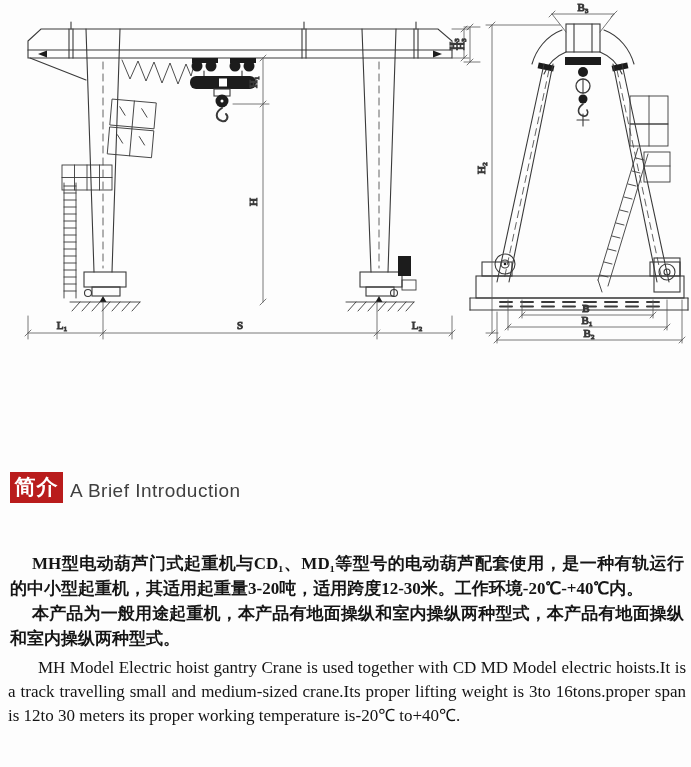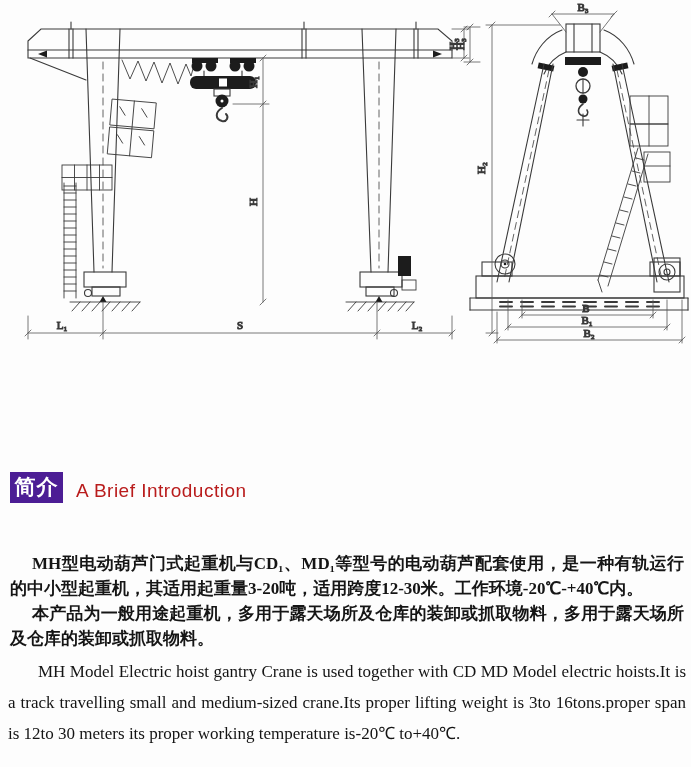--- a/index.html
+++ b/index.html
@@ -5,27 +5,27 @@
   html,body{margin:0;padding:0;}
   body{background:#ffffff;font-family:"Liberation Serif",serif;}
   .page{position:relative;width:691px;height:767px;background:#fdfdfd;overflow:hidden;color:#1c1c1c;}
   .drawing{position:absolute;left:0;top:0;width:691px;height:420px;}
   svg text.dim{font-family:"Liberation Serif",serif;font-size:11px;fill:#1b1b1b;}
   .caption{position:absolute;left:230px;top:433px;width:190px;text-align:center;
            font-size:16px;font-weight:600;letter-spacing:2px;color:#262626;}
   .intro-header{position:absolute;left:10px;top:472px;display:flex;align-items:flex-end;}
   .badge{display:inline-block;width:53px;height:31px;line-height:31px;text-align:center;
          font-size:21px;font-weight:bold;color:#fff;background:#a9becd;letter-spacing:1px;}
-  .intro-title{font-family:"Liberation Sans",sans-serif;font-size:19px;color:#b91c1c;
-               margin-left:13px;letter-spacing:0.5px;line-height:24px;}
+  .intro-title{font-family:"Liberation Sans",sans-serif;font-size:19px;color:#404040;
+               margin-left:7px;letter-spacing:0.5px;line-height:24px;}
   .cn-block{position:absolute;left:10px;top:531px;width:674px;text-align:justify;margin-top:20px;}
   .cn-block p{margin:0;font-size:17px;font-weight:bold;line-height:25px;text-indent:22px;
               font-family:"Liberation Serif",serif;color:#151515;}
   .en-block{position:absolute;left:8px;top:656px;width:678px;text-align:justify;}
-  .en-block p{margin:0;font-size:17px;line-height:31px;text-indent:30px;color:#141414;}
+  .en-block p{margin:0;font-size:17px;line-height:24px;text-indent:30px;color:#141414;}
 </style>
 </head>
 <body>
 
 <div class="page">
 
   <svg class="drawing" viewBox="0 0 691 420" xmlns="http://www.w3.org/2000/svg">
     <g stroke="#3a3a3a" stroke-width="1.1" fill="none" stroke-linecap="round">
 
       <g>
@@ -300,26 +300,26 @@
         <text class="dim" transform="rotate(-90 485 168)" x="485" y="168" text-anchor="middle">H₂</text>
         <text class="dim" x="586" y="312" text-anchor="middle">B</text>
         <text class="dim" x="587" y="324" text-anchor="middle">B₁</text>
         <text class="dim" x="589" y="337" text-anchor="middle">B₂</text>
       </g>
     </g>
   </svg>
 
 
   <div class="intro-header">
-    <span class="badge" style="background: #4c1d95; color: rgb(255, 255, 255);">简介</span>
+    <span class="badge" style="background: #b91c1c; color: rgb(255, 255, 255);">简介</span>
     <span class="intro-title">A Brief Introduction</span>
   </div>
 
   <div class="cn-block">
     <p>MH型电动葫芦门式起重机与CD₁、MD₁等型号的电动葫芦配套使用，是一种有轨运行的中小型起重机，其适用起重量3-20吨，适用跨度12-30米。工作环境-20℃-+40℃内。</p>
-    <p>本产品为一般用途起重机，多用于露天场所及仓库的装卸或抓取物料，多用于露天场所及仓库的装卸或抓取物料。</p>
+    <p>本产品为一般用途起重机，本产品有地面操纵和室内操纵两种型式，本产品有地面操纵和室内操纵两种型式。</p>
   </div>
 
   <div class="en-block">
     <p>MH Model Electric hoist gantry Crane is used together with CD MD Model electric hoists.It is a track travelling small and medium-sized crane.Its proper lifting weight is 3to 16tons.proper span is 12to 30 meters its proper working temperature is-20℃ to+40℃.</p>
   </div>
 
 </div>
 
 </body></html>

